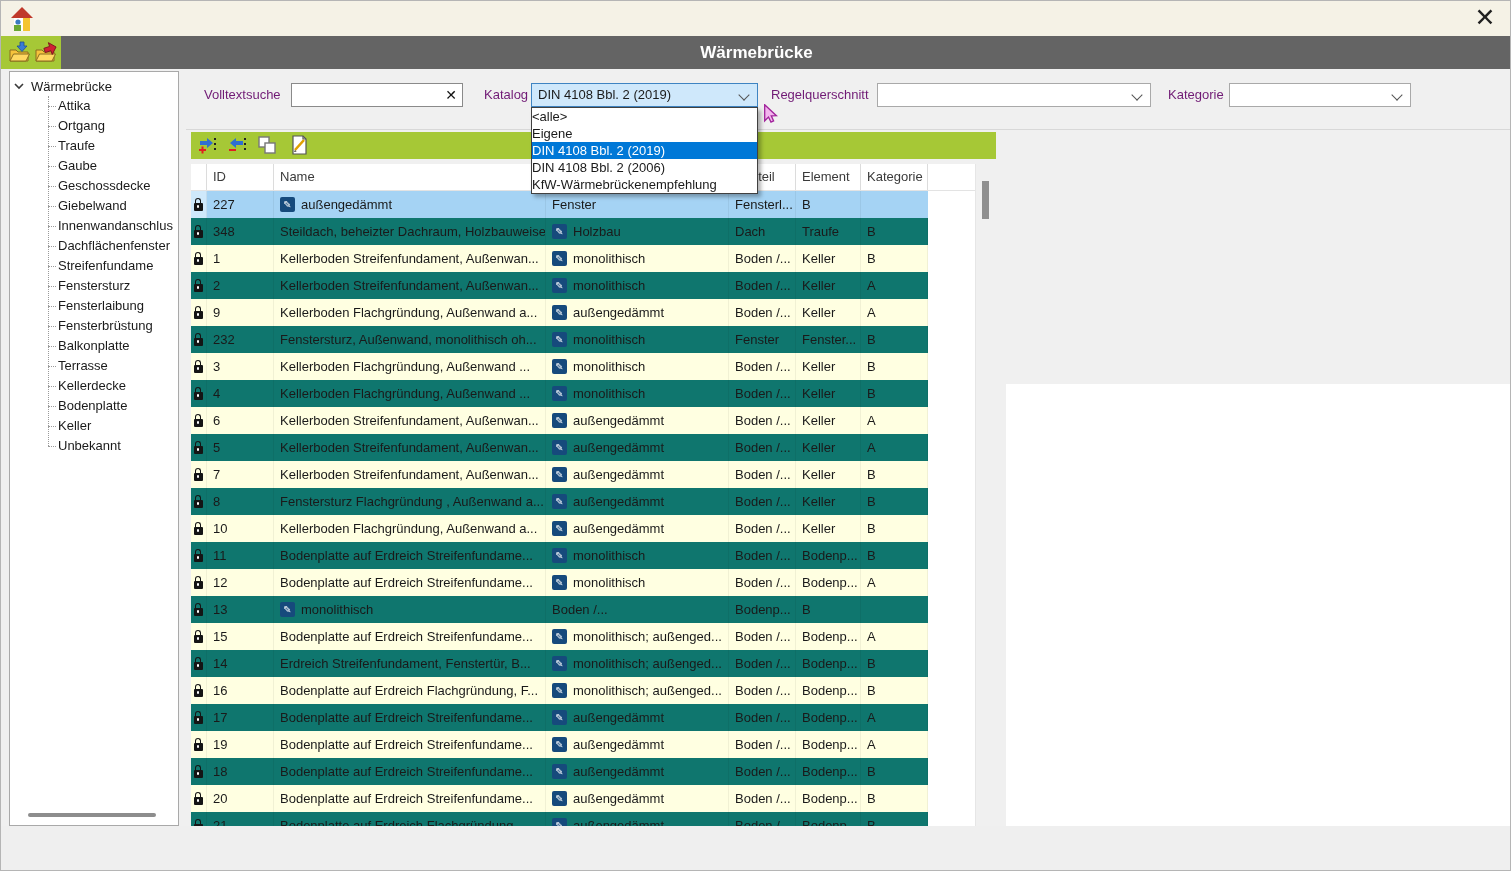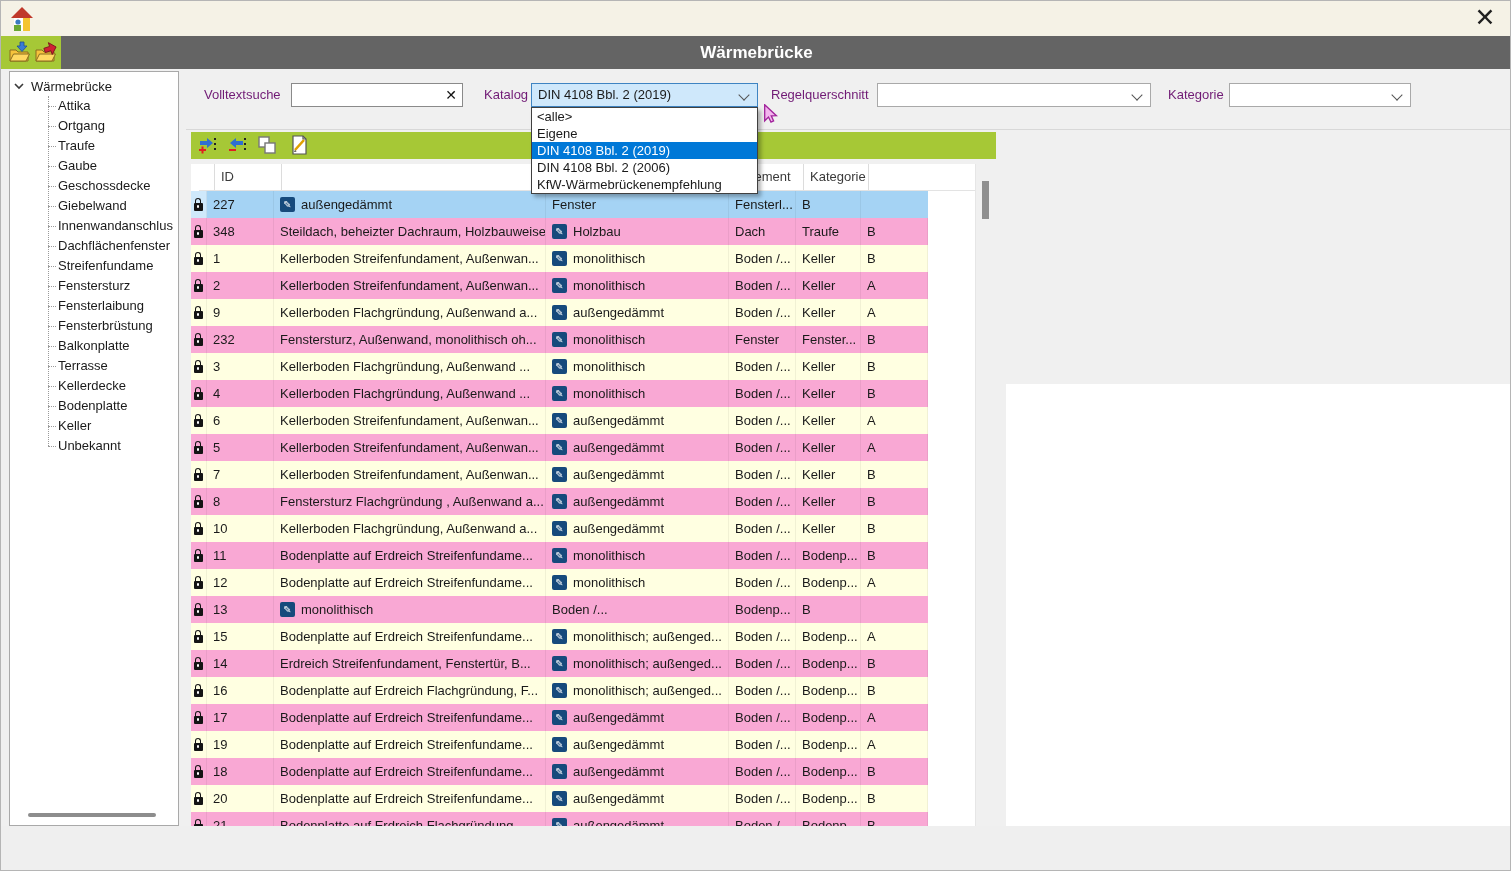--- a/index.html
+++ b/index.html
@@ -38,45 +38,45 @@
   .combo.open{background:#cfe8fb;border-color:#3f84c2;}
   .chev{position:absolute;right:9px;top:7px;width:7px;height:7px;border-right:1.4px solid #555;
         border-bottom:1.4px solid #555;transform:rotate(45deg);transform-origin:center;}
   .flt-divider{position:absolute;left:185px;top:128px;width:1326px;height:1px;background:#d8d8d8;}
   
   .greenstrip{position:absolute;left:190px;top:131px;width:805px;height:27px;background:#a6c836;}
   .gicon{position:absolute;top:3px;width:20px;height:20px;}
   
   .tablewrap{position:absolute;left:190px;top:163px;width:805px;height:662px;background:#fff;overflow:hidden;}
   .grid7{display:grid;grid-template-columns:16px 67px 272px 183px 67px 65px 67px;}
-  .thead{position:absolute;left:8px;top:0;width:877px;height:27px;background:#fff;border-bottom:1px solid #e3e3e3;box-sizing:border-box;}
+  .thead{position:absolute;left:0;top:0;width:877px;height:27px;background:#fff;border-bottom:1px solid #e3e3e3;box-sizing:border-box;}
   .th{line-height:26px;padding-left:6px;color:#3a3a3a;border-right:1px solid #dcdcdc;white-space:nowrap;overflow:hidden;box-sizing:border-box;}
   .tbody{position:absolute;left:0;top:27px;width:865px;}
-  .trow{height:27px;width:737px;background:#f9a8d4;}
+  .trow{height:27px;width:737px;background:#0f766e;}
   .trow.alt{background:#ffffe1;}
   .trow.sel{background:#a5d3f4;}
   .td{line-height:27px;padding-left:6px;border-right:1px solid rgba(0,0,0,0.055);
       white-space:nowrap;overflow:hidden;box-sizing:border-box;}
   .td.lockcell{padding:0;display:flex;align-items:center;justify-content:center;}
   .trow.sel .lockcell{background:#cfe9fb;}
   .lock{position:relative;width:9px;height:8px;background:#141414;border-radius:1px;margin-top:4px;}
   .lock::before{content:'';position:absolute;top:-5px;left:1px;width:4px;height:5px;border:1.6px solid #141414;
                 border-bottom:none;border-radius:3px 3px 0 0;}
   .lock::after{content:'';position:absolute;left:3px;top:2px;width:2px;height:3px;background:#fff;border-radius:1px;}
   .pencil{display:inline-block;width:15px;height:15px;background:#164a7c;border-radius:2px;color:#fff;
           font-size:10px;line-height:15px;text-align:center;vertical-align:middle;margin:-3px 6px 0 0;}
   .vsb-track{position:absolute;right:0;top:0;width:20px;height:662px;background:#f0f0f0;border-left:1px solid #e6e6e6;}
   .vsb-thumb{position:absolute;left:6px;top:17px;width:7px;height:38px;background:#8f8f8f;}
   
   .rightpanel{position:absolute;left:1005px;top:383px;width:506px;height:442px;background:#fff;}
   .bottombar{position:absolute;left:0;top:825px;width:1511px;height:46px;background:#efefef;}
   
   .dropdown{position:absolute;left:530px;top:106px;width:227px;background:#fff;border:1px solid #404040;
             box-shadow:3px 3px 4px rgba(0,0,0,0.3);z-index:50;box-sizing:border-box;}
-  .dd-item{height:17px;line-height:17px;padding-left:5px;white-space:nowrap;overflow:hidden;}
+  .dd-item{height:17px;line-height:17px;white-space:nowrap;overflow:hidden;}
   .dd-item.selected{background:#0078d7;color:#fff;}
   
   .cursor{position:absolute;left:762px;top:103px;z-index:100;}
 </style>
 </head>
 <body>
 
 <div class="window">
 
   <div class="titlebar">
@@ -201,20 +201,21 @@
         <path d="M6,15 L15,5" stroke="#e0a000" stroke-width="2.6"></path>
         <path d="M5,17 l1,-2 1.6,1.4 z" fill="#333"></path>
       </svg>
     </span>
   </div>
 
   <div class="tablewrap">
     <div class="thead grid7">
       <div class="th"></div>
       <div class="th">ID</div>
+      <div class="th">Name</div>
       <div class="th"></div>
       <div class="th">Bauteil</div>
       <div class="th">Element</div>
       <div class="th">Kategorie</div>
     </div>
     <div class="tbody" id="tbody">
         <div class="trow grid7 sel">
           <div class="td lockcell">
             <span class="lock"></span>
           </div>

